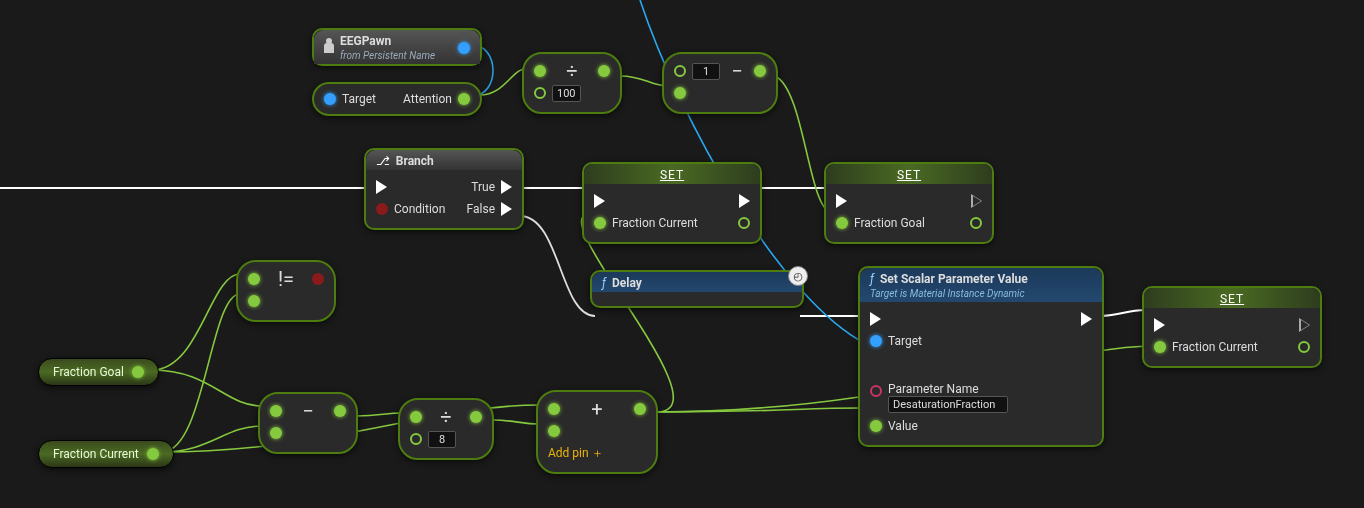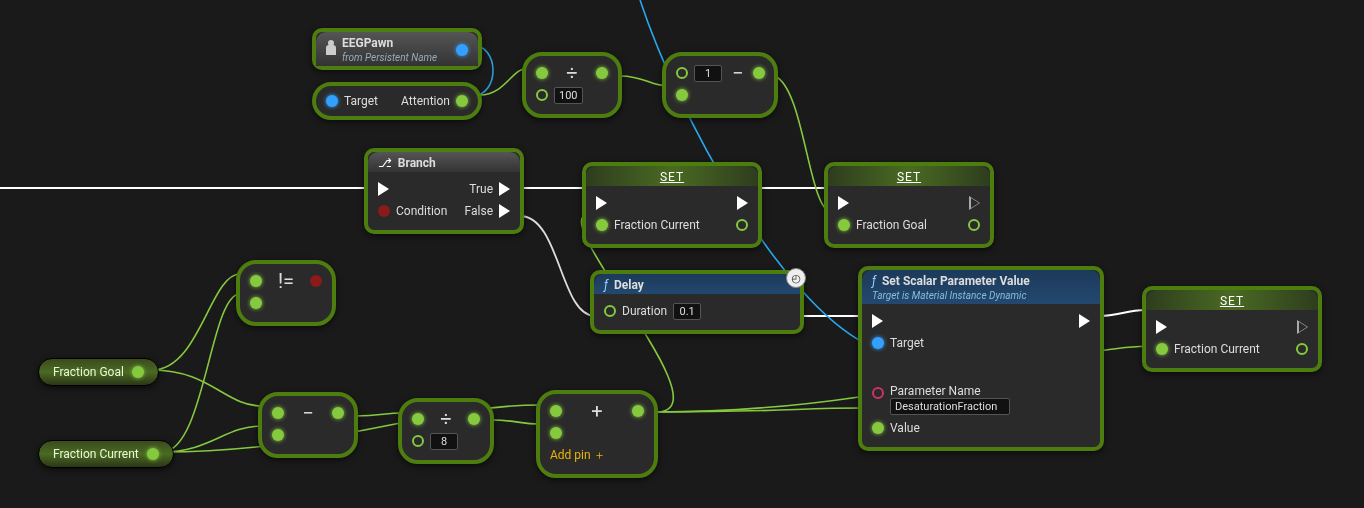--- a/index.html
+++ b/index.html
@@ -16,21 +16,21 @@
   svg.wires {
     position: absolute;
     top: 0; left: 0;
     width: 1364px; height: 508px;
     pointer-events: none;
     z-index: 1;
   }
   .node {
     position: absolute;
     background: #2a2a2a;
-    border: 4px solid #4d7c0f;
+    border: 2px solid #4d7c0f;
     border-radius: 10px;
     box-shadow: 0 2px 6px rgba(0,0,0,.6);
     z-index: 2;
   }
   .node.pill { border-radius: 20px; }
   .node .title {
     padding: 4px 10px 2px 10px;
     font-size: 12px;
     color: #fff;
     border-top-left-radius: 10px;
@@ -363,27 +363,20 @@
   </div>
 </div>
 
 <div class="node" style="left:590px; top:270px; width:214px;">
   <div class="title blue">
     <span class="ficon">ƒ</span>
     <span class="lbl" style="font-weight:bold">Delay</span>
   </div>
   <div class="clock">◴</div>
   <div class="body">
-    <div class="row">
-      <div class="left">
-          <span class="pin hollow"></span>
-          <span class="lbl">Duration</span>
-          <span class="inputbox">0.1</span>
-        </div>
-    </div>
   </div>
 </div>
 
 <div class="node" style="left:858px; top:266px; width:246px;">
   <div class="title blue" style="display:block;">
     <div style="display:flex;align-items:center;gap:6px;">
       <span class="ficon">ƒ</span>
       <span class="lbl" style="font-weight:bold">Set Scalar Parameter Value</span>
     </div>
     <span style="font-size:10px;color:#8bd;font-style:italic">Target is Material Instance Dynamic</span>

